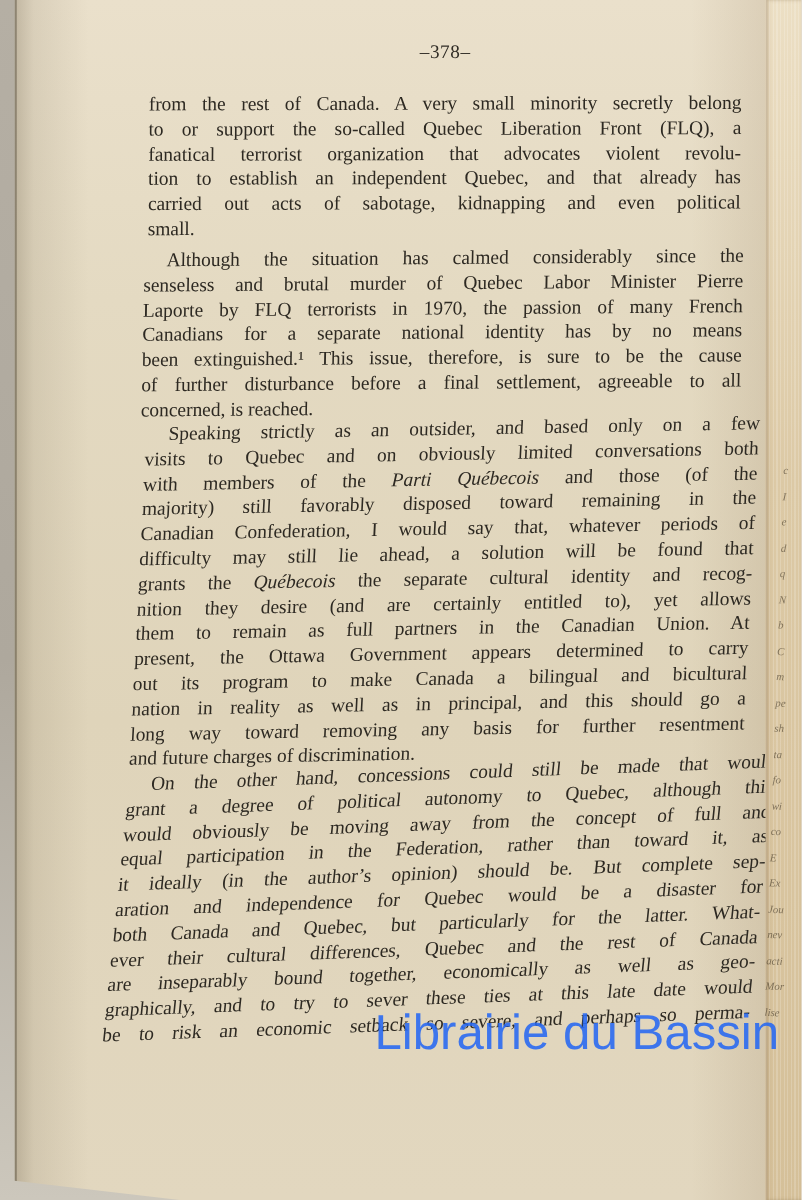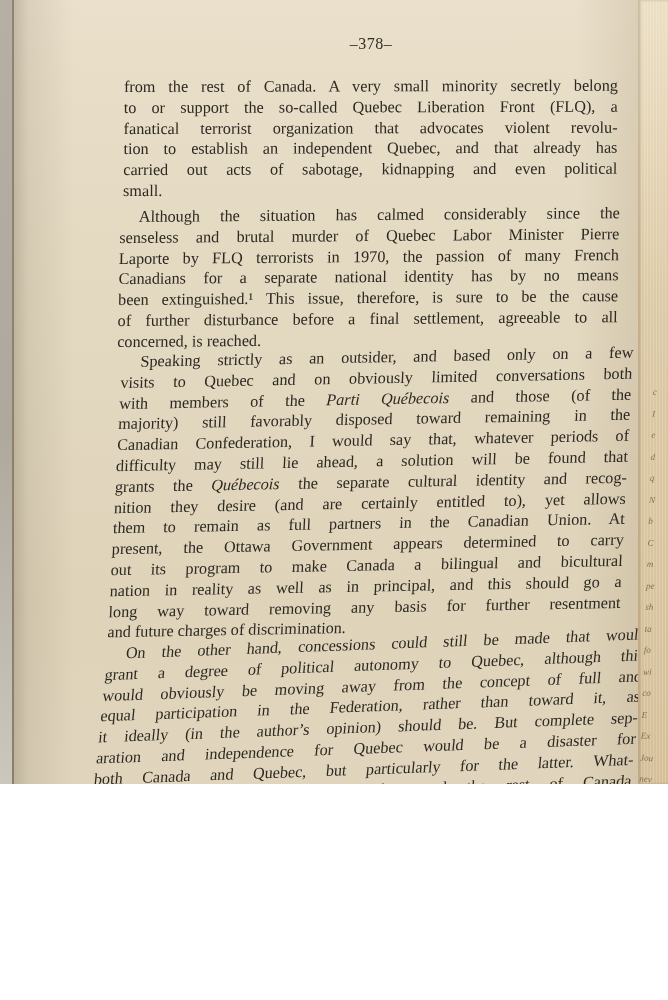--- a/index.html
+++ b/index.html
@@ -1,17 +1,17 @@
 <!DOCTYPE html>
 <html><head>
 <meta charset="utf-8">
 <style>
   html,body { margin:0; padding:0; }
   .photo {
-    position:relative; width:668px; height:784px; overflow:hidden;
+    position:relative; width:668px; height:1000px; overflow:hidden;
     background: linear-gradient(180deg,#b5afa4 0%, #aea89d 55%, #ccc7bc 100%);
     font-family:"Liberation Serif","DejaVu Serif",serif;
   }
   
   .page {
     position:absolute; left:12px; top:0; width:656px; height:1000px;
     background:
       linear-gradient(90deg, rgba(97,85,64,0.30) 0px, rgba(97,85,64,0.12) 16px, rgba(97,85,64,0) 62px),
       linear-gradient(180deg, #eae0cb 0%, #e4dac2 25%, #dfd4ba 60%, #e2d7bf 100%);
     clip-path: polygon(0 0, 100% 0, 100% 100%, 21% 100%, 0 98.4%);

